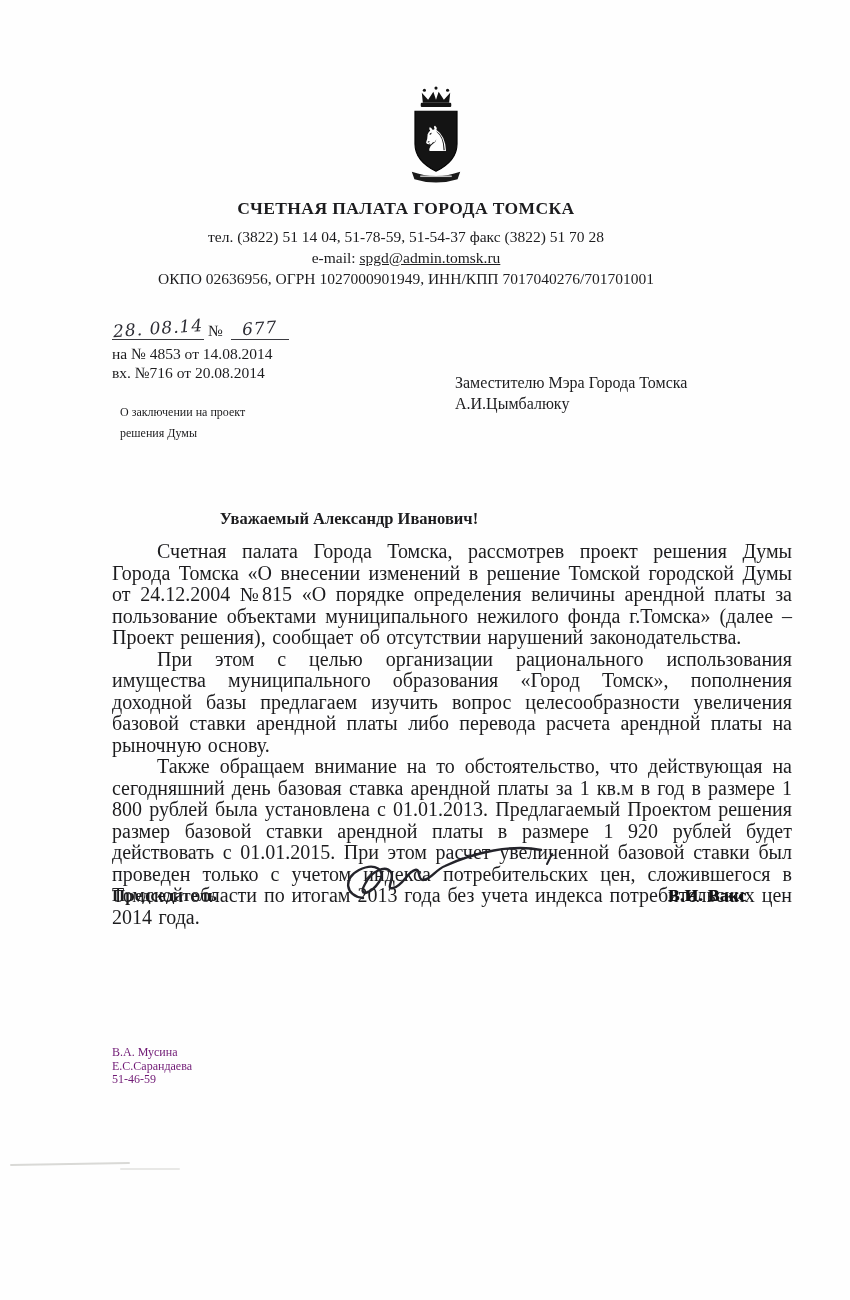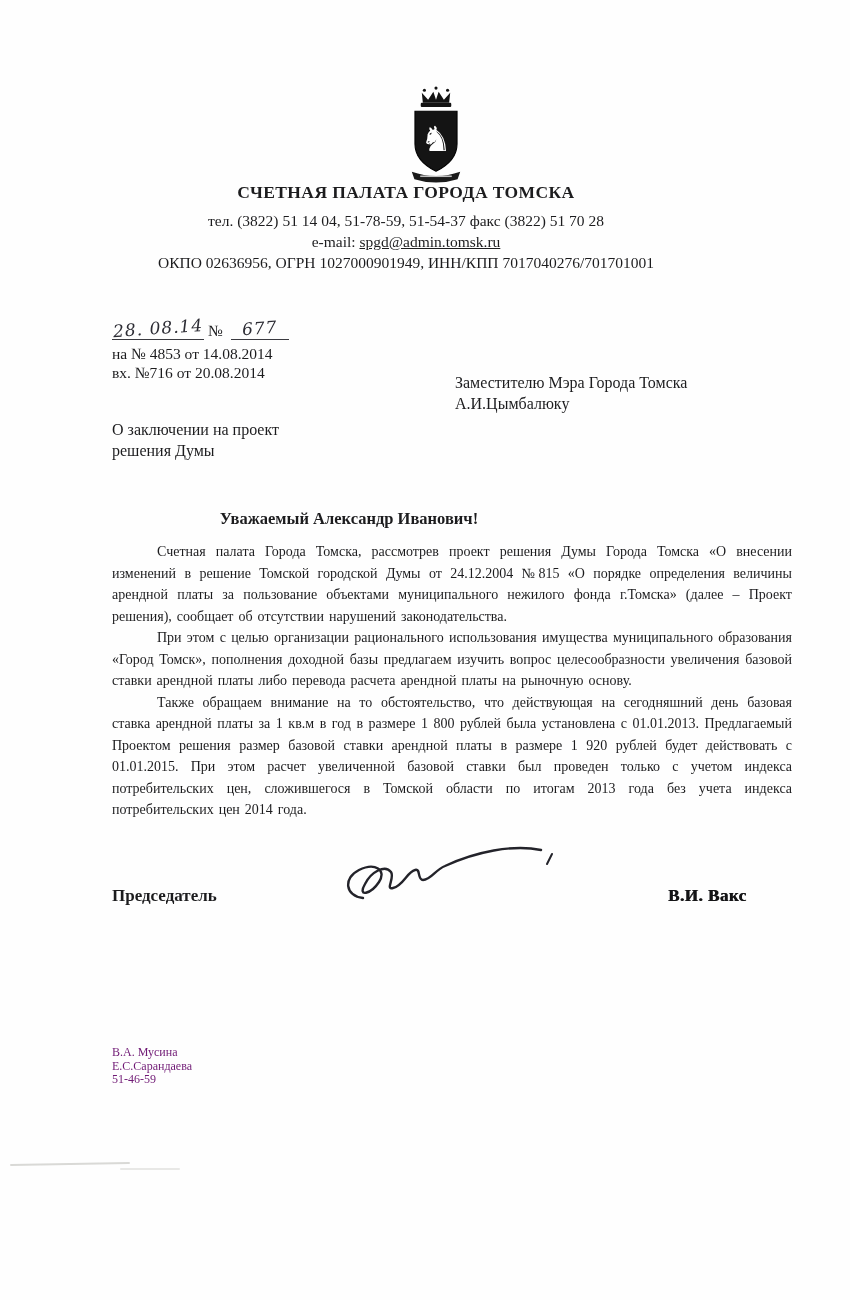--- a/index.html
+++ b/index.html
@@ -11,21 +11,21 @@
   }
   .page {
     position:relative;
     width:850px; height:1300px;
     background:#fefefe;
     overflow:hidden;
   }
   
   .emblem { position:absolute; left:404px; top:86px; width:64px; height:100px; }
   .letterhead-text {
-    position:absolute; left:0; top:182px; width:812px;
+    position:absolute; left:0; top:198px; width:812px;
     text-align:center;
   }
   .org-name { font-size:17.5px; font-weight:bold; letter-spacing:.4px; margin-bottom:7px; }
   .lh-line { font-size:15.5px; line-height:21px; }
   .email-link { text-decoration:underline; }
   
   .ref-block { position:absolute; left:112px; top:318px; width:300px; font-size:15.5px; }
   .hand-row { height:26px; white-space:nowrap; }
   .hand-underline {
     display:inline-block; border-bottom:1.2px solid #3a3a40;
@@ -35,29 +35,29 @@
   .hand-num { width:58px; margin-left:4px; }
   .handwriting {
     display:inline-block;
     font-family:"DejaVu Serif", serif;
     font-style:italic; font-size:17px; color:#2c2c34;
     transform:rotate(-4deg); letter-spacing:1px;
   }
   .ref-line { line-height:19px; }
   
   .recipient { position:absolute; left:455px; top:372px; font-size:16px; line-height:21px; }
-  .subject { position:absolute; left:112px; top:402px; font-size:16px; line-height:21px;margin-top:17px; }
+  .subject { position:absolute; left:120px; top:402px; font-size:12px; line-height:21px; }
   
   .salutation {
     position:absolute; left:0; top:509px; width:698px;
     text-align:center; font-weight:bold; font-size:16.5px;
   }
   .body-text {
     position:absolute; left:112px; top:541px; width:680px;
-    font-size:14px; line-height:21.5px; text-align:justify;
+    font-size:20px; line-height:21.5px; text-align:justify;
     word-spacing:1.5px;
   }
   .body-text p { text-indent:45px; }
   
   .sig-row { position:absolute; left:0; top:840px; width:850px; height:80px; }
   .sig-title { position:absolute; left:112px; top:46px; font-size:17px; font-weight:bold; }
   .sig-scribble { position:absolute; left:335px; top:0; }
   .sig-name { position:absolute; left:668px; top:46px; font-size:17px; font-weight:bold; letter-spacing:.5px; color:#141416; text-shadow:0.6px 0 0 #141416; }
   
   .footer { position:absolute; left:112px; top:1046px; font-size:12px; line-height:13.5px; color:#701a75; }

